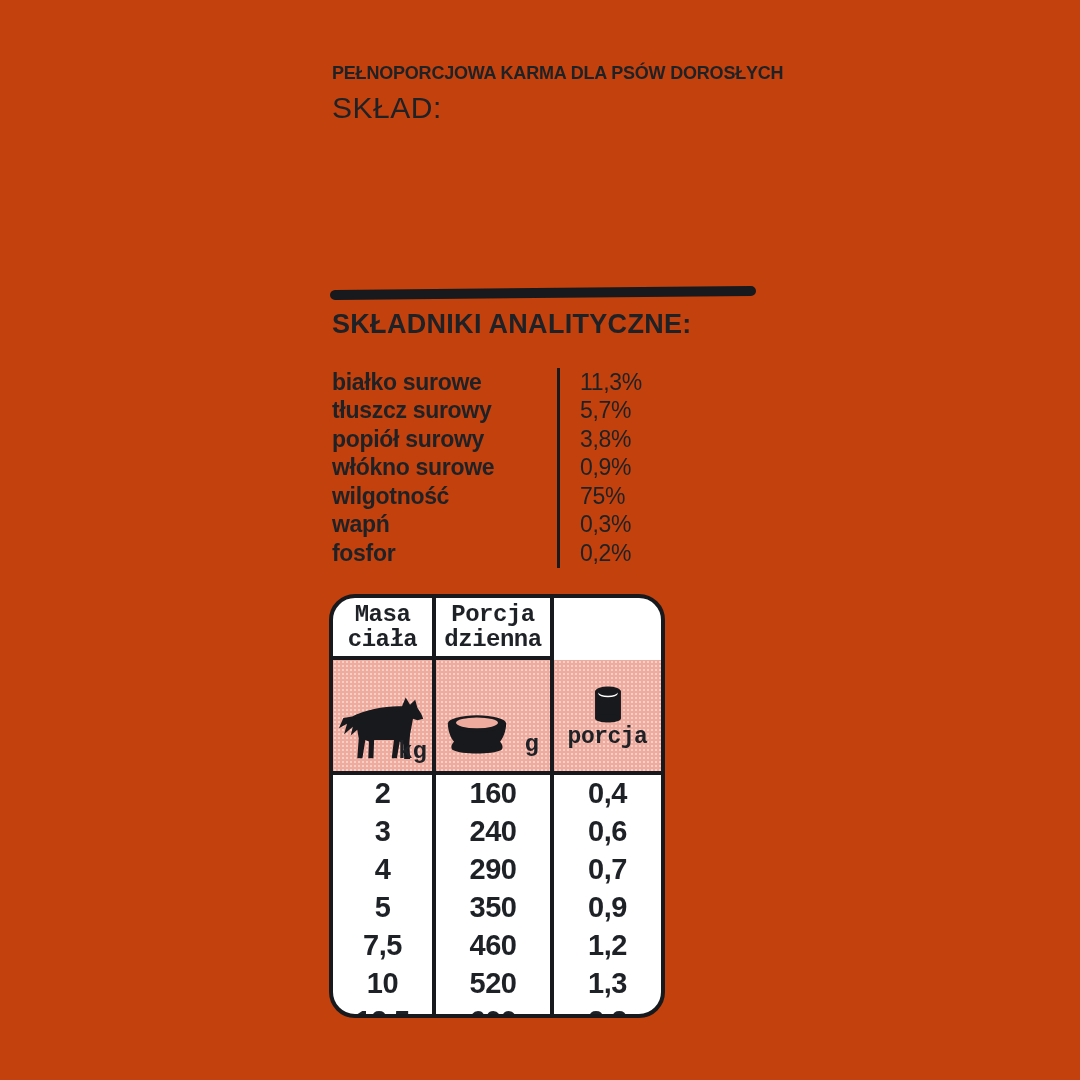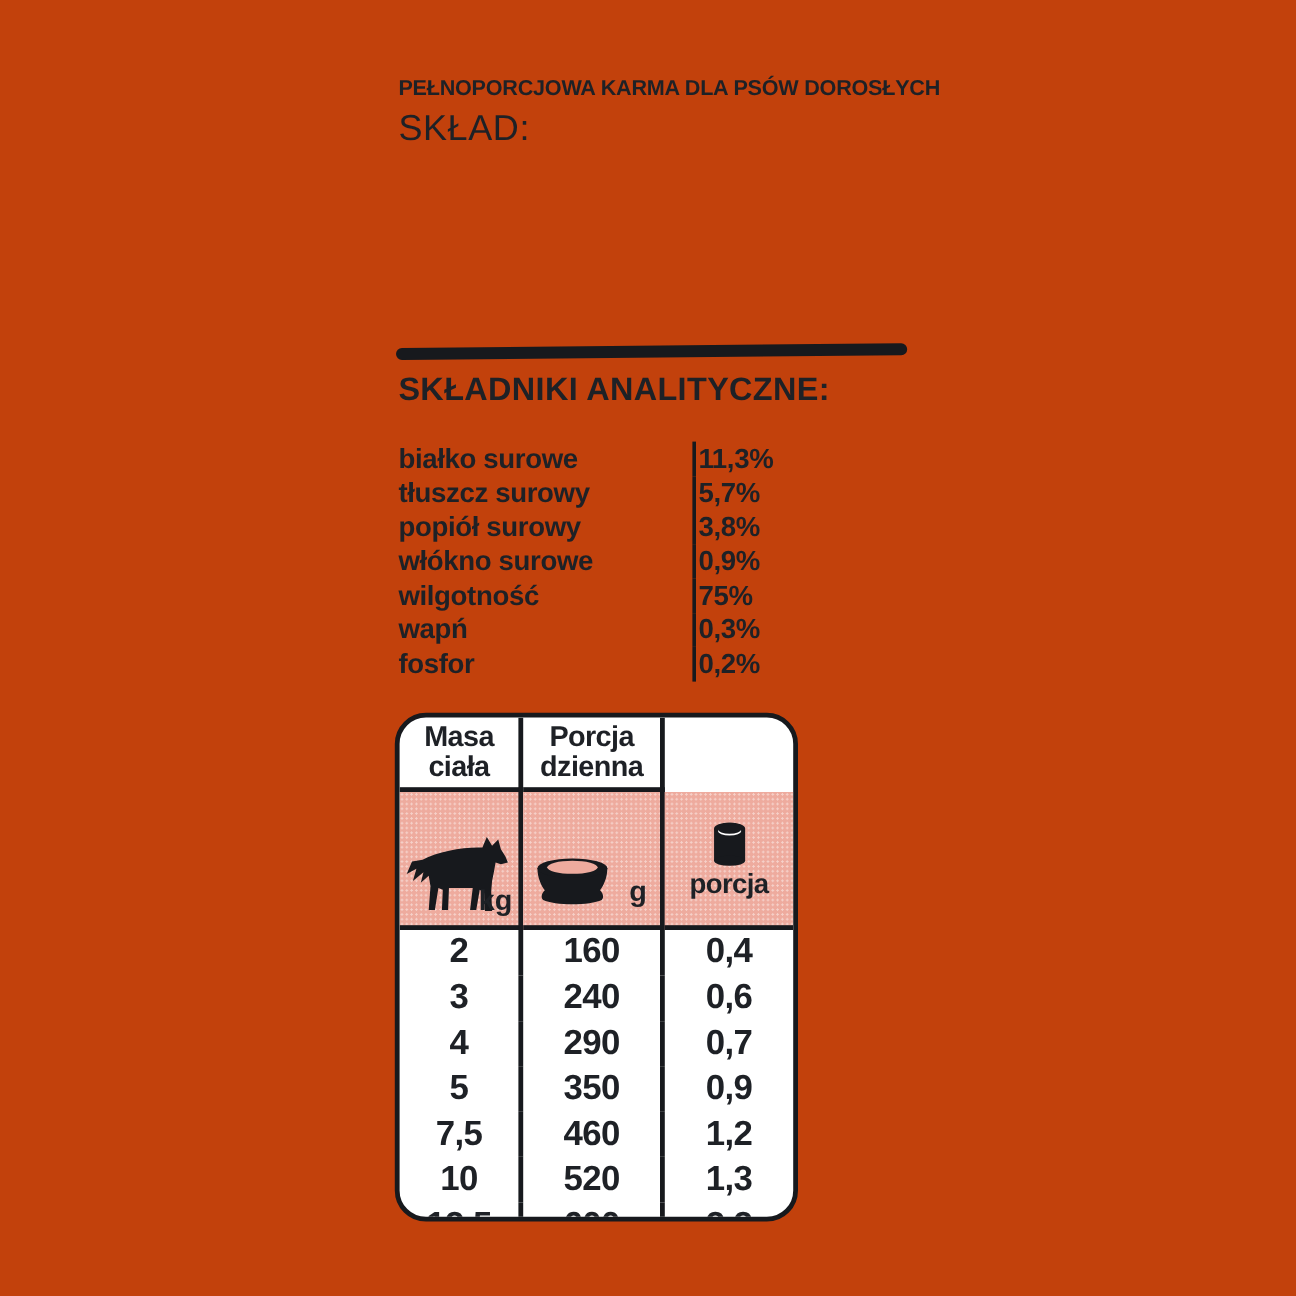--- a/index.html
+++ b/index.html
@@ -37,37 +37,37 @@
     background:var(--line);border-radius:6px;transform:rotate(-0.55deg);
   }
   
   .anal-title{
     position:absolute;left:332px;top:309px;
     font-size:27px;font-weight:700;letter-spacing:0.3px;
   }
   .anal-table{
     position:absolute;left:332px;top:368px;width:330px;
   }
-  .arow{display:flex;height:28.5px;align-items:center;gap:20px;}
+  .arow{display:flex;height:28.5px;align-items:center;}
   .alabel{
     flex:0 0 225px;font-size:23px;font-weight:700;letter-spacing:-0.3px;
     align-self:stretch;display:flex;align-items:center;
   }
   .aval{
     align-self:stretch;display:flex;align-items:center;
-    border-left:3px solid var(--line);padding-left:2px;
-    font-size:23px;font-weight:700;letter-spacing:-0.3px;
+    border-left:3px solid var(--line);padding-left:20px;
+    font-size:23px;font-weight:400;letter-spacing:-0.3px;
   }
   
   .feed-table{
     position:absolute;left:329px;top:594px;width:336px;height:424px;
     border:4px solid var(--line);border-radius:26px;overflow:hidden;
     background:#fff;
   }
-  .trow{display:grid;grid-template-columns:103px 118px 1fr;}
+  .trow{display:grid;grid-template-columns:103px 118px 1fr;font-family:Liberation Mono, monospace;}
   .thead{height:62px;border-bottom:0;}
   .thead .cell{border-bottom:4px solid var(--line);}
   .cell{
     display:flex;flex-direction:column;align-items:center;justify-content:center;
     text-align:center;
   }
   .cell.sep{border-right:4px solid var(--line);}
   .thead .cell{
     font-size:24px;font-weight:700;line-height:25px;letter-spacing:-0.5px;
   }

